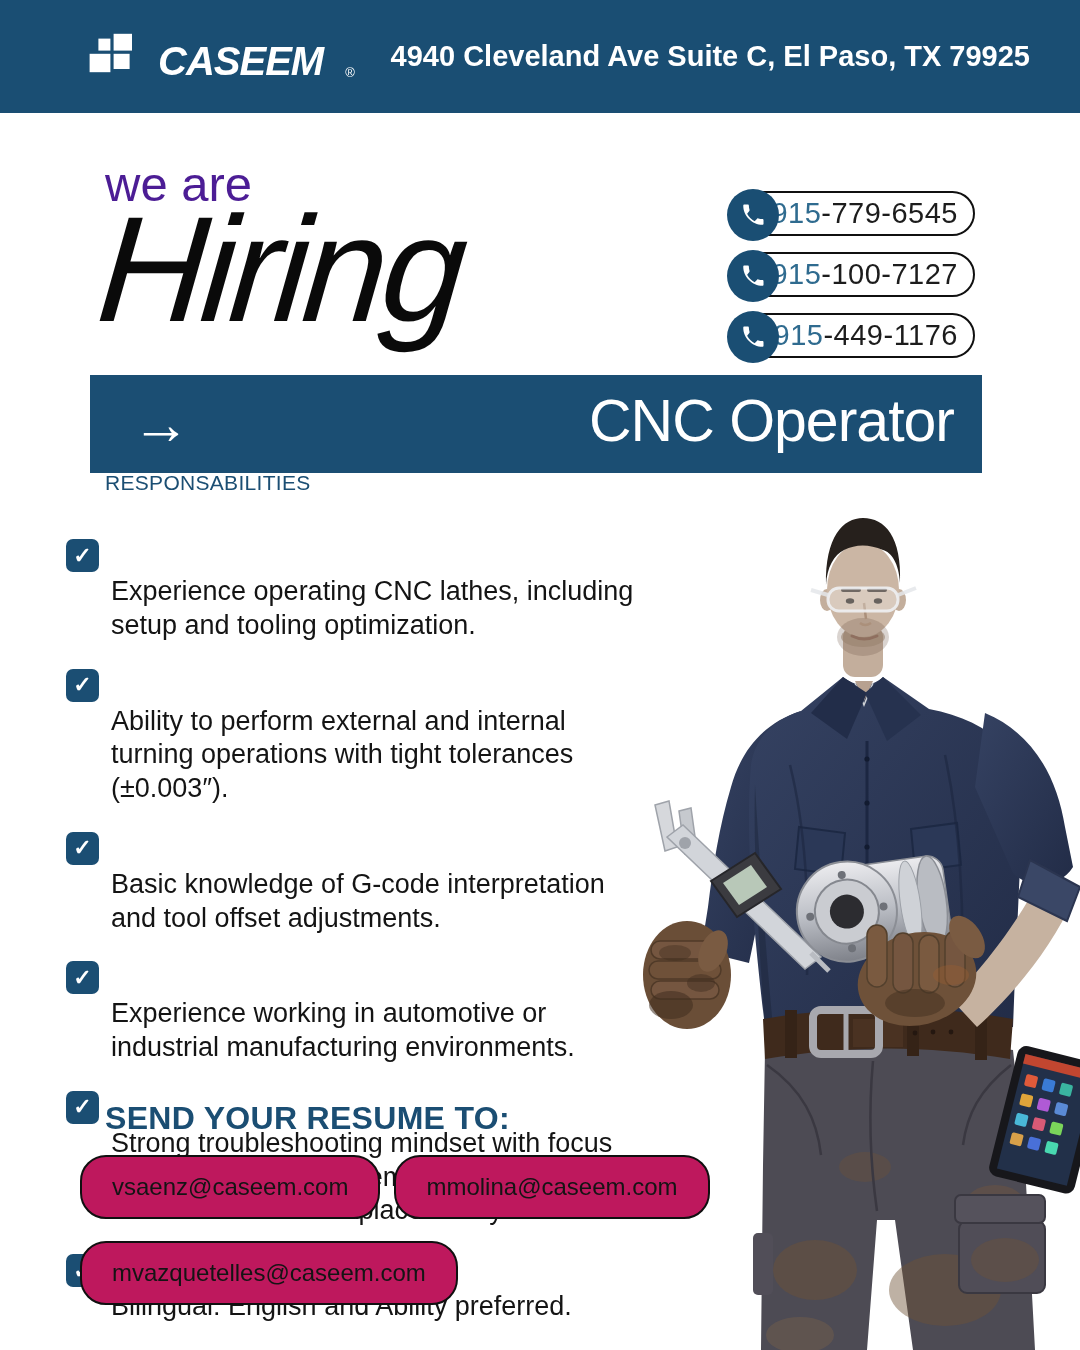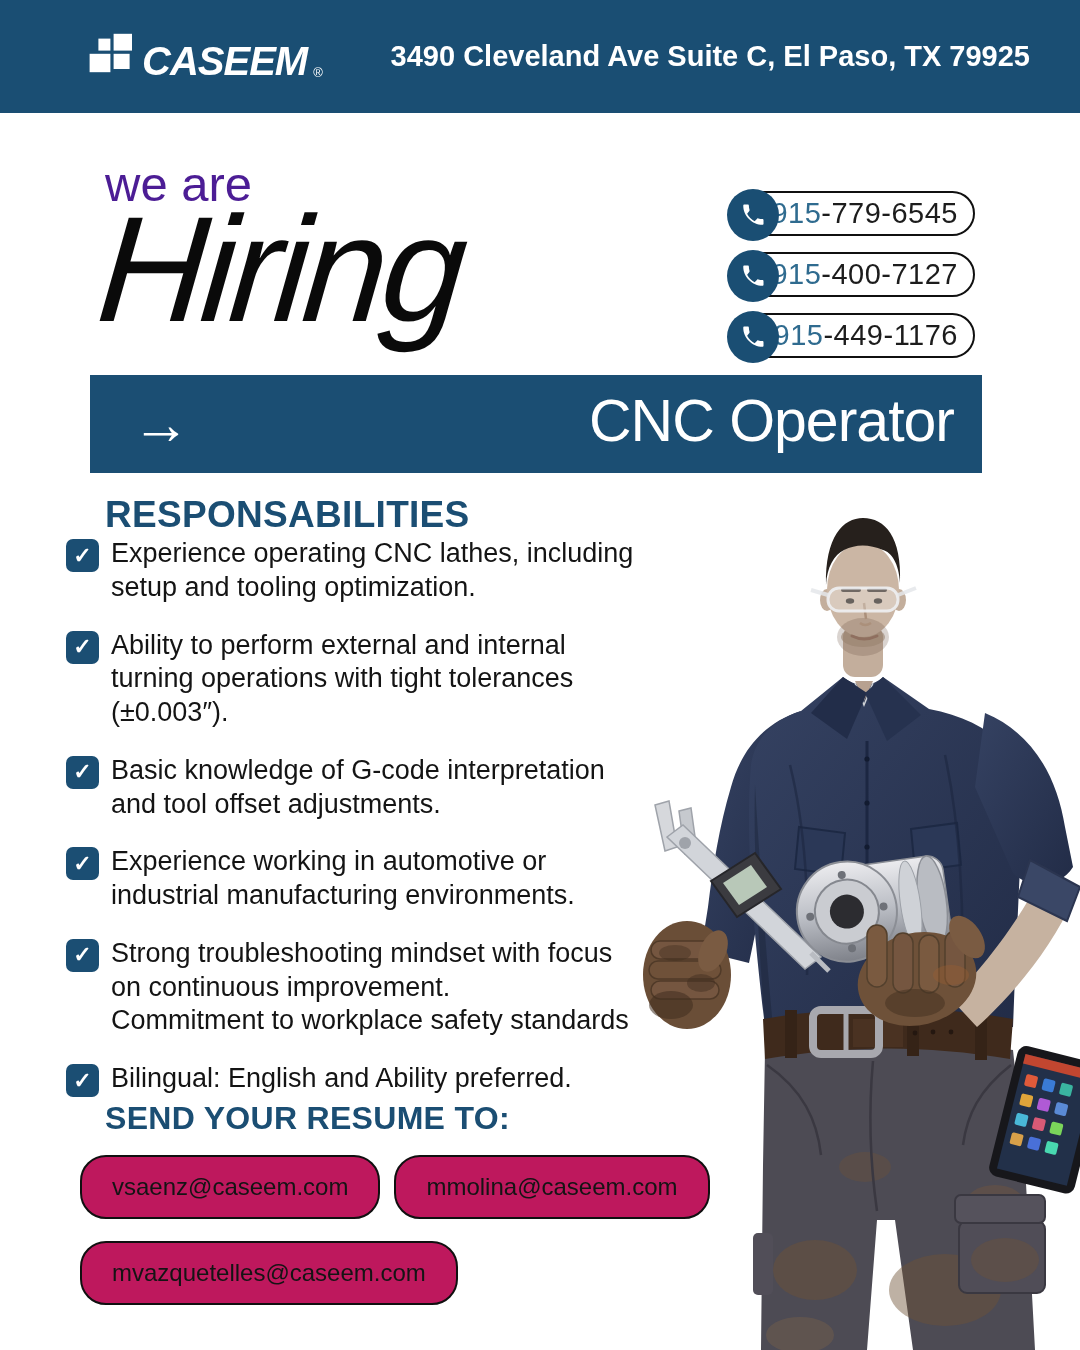--- a/index.html
+++ b/index.html
@@ -8,21 +8,21 @@
     position:relative; width:1080px; height:1350px; margin:0 auto;
     background:#ffffff; overflow:hidden;
     font-family:"Liberation Sans", sans-serif; color:#141414;
   }
   
   .topbar {
     position:absolute; left:0; top:0; width:1080px; height:113px;
     background:#1a4e73; display:flex; align-items:center;
     justify-content:space-between; padding:0 50px 0 88px;
   }
-  .logo { display:flex; align-items:flex-end; gap:6px; }
+  .logo { display:flex; align-items:flex-end; gap:22px; }
   .logo-word { color:#fff; font-size:40px; font-weight:bold; font-style:italic; letter-spacing:-1px; line-height:1; }
   .logo-mark { color:#fff; font-size:13px; line-height:1; padding-bottom:2px; }
   .addr { color:#fff; font-size:29px; font-weight:bold; letter-spacing:0; }
   
   .eyebrow { position:absolute; left:105px; top:156px; font-size:49px; color:#4c1d95; }
   .hiring {
     position:absolute; left:92px; top:183px; font-size:150px; line-height:1.15;
     font-style:italic; letter-spacing:-5px; color:#0a0a0a;
     transform:skewX(-5deg); transform-origin:left bottom;
   }
@@ -44,34 +44,34 @@
   
   .role-banner {
     position:absolute; left:90px; top:375px; width:892px; height:98px;
     background:#1b4e73; display:flex; align-items:center;
     justify-content:space-between; padding:0 28px 0 42px;
   }
   .role-arrow { color:#fff; font-size:58px; line-height:1; font-weight:bold; }
   .role-title { color:#fff; font-size:59px; letter-spacing:-1px; line-height:1; padding-bottom:6px; }
   
   .resp-heading {
-    position:absolute; left:105px; top:494px; font-size:37px; font-weight:bold;
+    position:absolute; left:105px; top:471px; font-size:21px; font-weight:normal;
     color:#1b4e73; letter-spacing:0.3px;
   }
   .resp-list {
     position:absolute; left:66px; top:537px; width:608px; z-index:2;
     display:flex; flex-direction:column; gap:24px;
   }
   .resp-item { display:flex; align-items:flex-start; gap:12px; }
   .checkbox {
     flex:0 0 auto; width:33px; height:33px; margin-top:2px; border-radius:7px;
     background:#1b4e73; color:#fff; display:flex; align-items:center;
     justify-content:center; font-size:22px; font-weight:bold; line-height:1;
   }
-  .resp-text { font-size:27px; line-height:1.25; color:#141414; white-space:pre-line; }
+  .resp-text { font-size:27px; line-height:1.25; color:#141414; white-space:pre-line;margin-top:38px; }
   
   .resume-heading {
     position:absolute; left:105px; top:1100px; font-size:32px; font-weight:bold;
     color:#1b4e73; letter-spacing:0.3px; z-index:2;
   }
   .emails {
     position:absolute; left:80px; top:1155px; width:640px; z-index:2;
     display:flex; flex-wrap:wrap; gap:22px 14px;
   }
   .email-pill {
@@ -91,42 +91,42 @@
     <div class="logo">
       <svg width="48" height="48" viewBox="0 0 60 60" aria-hidden="true">
         <rect x="13" y="7" width="15" height="15" fill="#fff"></rect>
         <rect x="32" y="1" width="23" height="21" fill="#fff"></rect>
         <rect x="2" y="26" width="26" height="23" fill="#fff"></rect>
         <rect x="32" y="26" width="20" height="19" fill="#fff"></rect>
       </svg>
       <span class="logo-word">CASEEM</span>
       <span class="logo-mark">®</span>
     </div>
-    <div class="addr">3490 Cleveland Ave Suite C, El Paso, TX 79925</div>
+    <div class="addr">4940 Cleveland Ave Suite C, El Paso, TX 79925</div>
   </div>
 
   <div class="eyebrow">we are</div>
   <div class="hiring">Hiring</div>
 
   <div class="phones">
     <div class="phone-pill">
       <span class="phone-badge">
         <svg viewBox="0 0 24 24">
             <path fill="#fff" d="M6.6 10.8c1.5 3 3.9 5.4 6.9 6.9l2.3-2.3c.3-.3.7-.4 1.1-.2 1.2.4 2.5.6 3.8.6.6 0 1 .4 1 1V20c0 .6-.4 1-1 1C11.3 21 3 12.7 3 3.4c0-.6.4-1 1-1h3.2c.6 0 1 .4 1 1 0 1.3.2 2.6.6 3.8.1.4 0 .8-.2 1.1l-2 2.5z"></path>
           </svg>
       </span>
       <span><span class="area">915</span><span>-779-6545</span></span>
     </div>
     <div class="phone-pill">
       <span class="phone-badge">
         <svg viewBox="0 0 24 24">
             <path fill="#fff" d="M6.6 10.8c1.5 3 3.9 5.4 6.9 6.9l2.3-2.3c.3-.3.7-.4 1.1-.2 1.2.4 2.5.6 3.8.6.6 0 1 .4 1 1V20c0 .6-.4 1-1 1C11.3 21 3 12.7 3 3.4c0-.6.4-1 1-1h3.2c.6 0 1 .4 1 1 0 1.3.2 2.6.6 3.8.1.4 0 .8-.2 1.1l-2 2.5z"></path>
           </svg>
       </span>
-      <span><span class="area">915</span><span>-400-7127</span></span>
+      <span><span class="area">915</span><span>-100-7127</span></span>
     </div>
     <div class="phone-pill">
       <span class="phone-badge">
         <svg viewBox="0 0 24 24">
             <path fill="#fff" d="M6.6 10.8c1.5 3 3.9 5.4 6.9 6.9l2.3-2.3c.3-.3.7-.4 1.1-.2 1.2.4 2.5.6 3.8.6.6 0 1 .4 1 1V20c0 .6-.4 1-1 1C11.3 21 3 12.7 3 3.4c0-.6.4-1 1-1h3.2c.6 0 1 .4 1 1 0 1.3.2 2.6.6 3.8.1.4 0 .8-.2 1.1l-2 2.5z"></path>
           </svg>
       </span>
       <span><span class="area">915</span><span>-449-1176</span></span>
     </div>
   </div>

